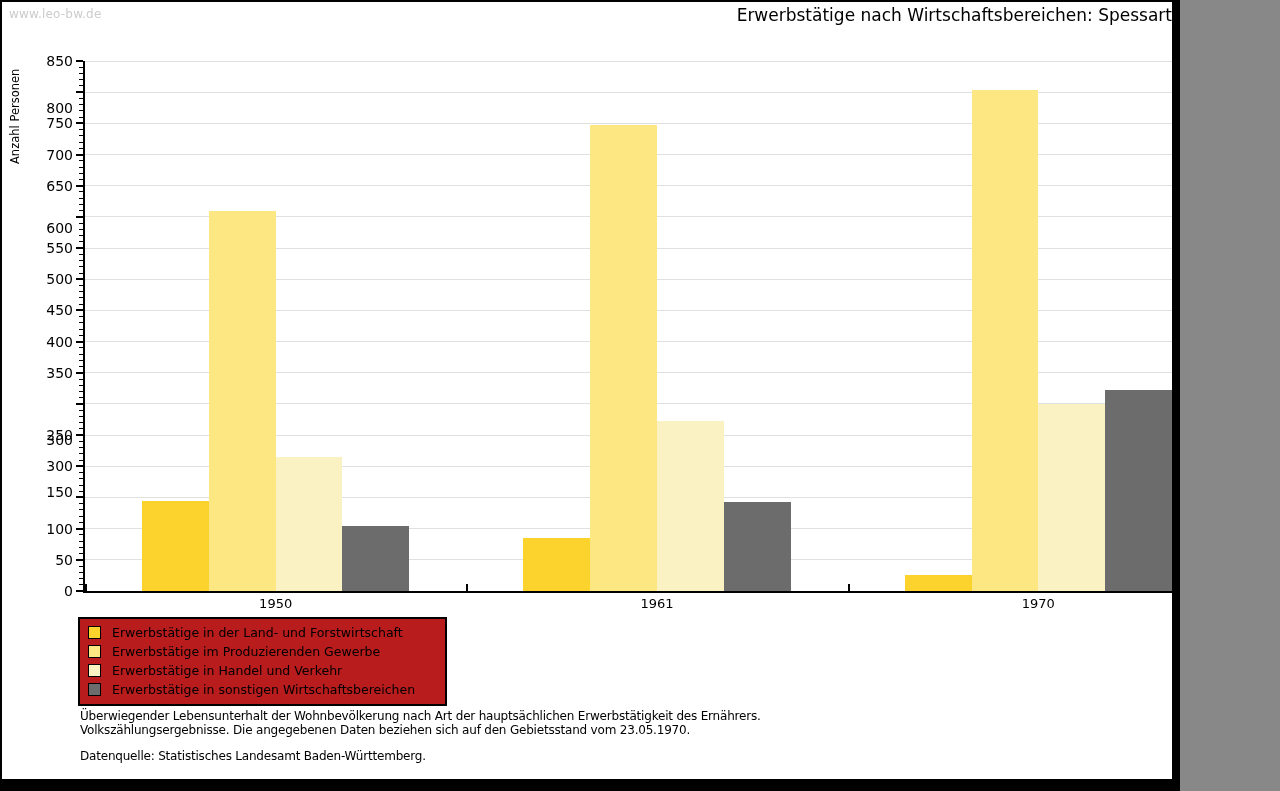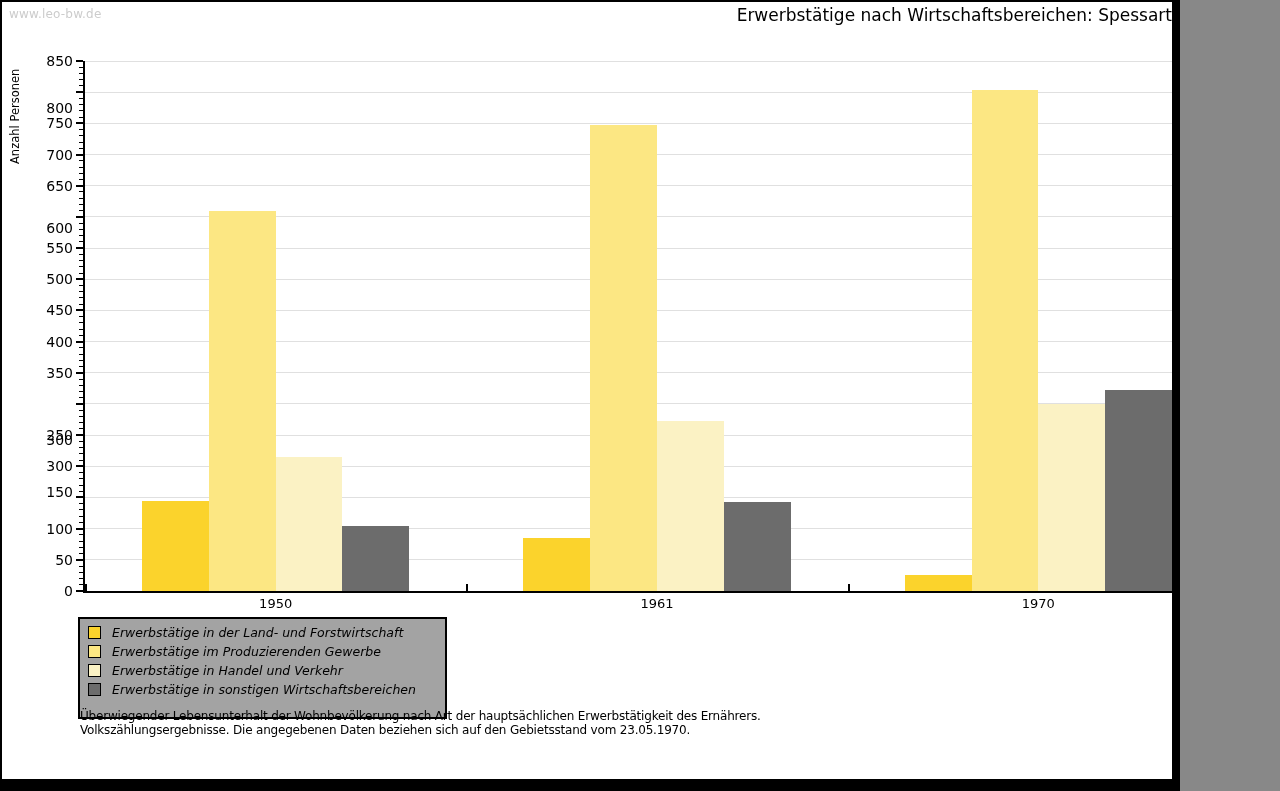--- a/index.html
+++ b/index.html
@@ -88,24 +88,23 @@
     top: 100%;
     margin-top: 5px;
     transform: translateX(-50%);
     font-size: 13px;
     color: #000;
   }
   .legend {
     position: absolute;
     left: 76px; top: 615px;
     width: 369px;
-    background: #a3a3a3;
+    background: #b91c1c;
     border: 2px solid #000;
-    padding: 4px 8px 18px 8px;
-    font-style: italic;
+    padding: 4px 8px 5px 8px;
   }
   .legend-item {
     display: flex;
     align-items: center;
     height: 19px;
   }
   .legend-swatch {
     width: 13px; height: 13px;
     border: 1px solid #000;
     flex: 0 0 auto;
@@ -309,15 +308,16 @@
         <div class="legend-item">
           <span class="legend-swatch" style="background: rgb(108, 108, 108);"></span>
           <span class="legend-label">Erwerbstätige in sonstigen Wirtschaftsbereichen</span>
         </div>
       </div>
   </div>
 
   <div class="footer">
     <div>Überwiegender Lebensunterhalt der Wohnbevölkerung nach Art der hauptsächlichen Erwerbstätigkeit des Ernährers.</div>
     <div>Volkszählungsergebnisse. Die angegebenen Daten beziehen sich auf den Gebietsstand vom 23.05.1970.</div>
+    <div class="source">Datenquelle: Statistisches Landesamt Baden-Württemberg.</div>
   </div>
 
 </div>
 
 </body></html>

